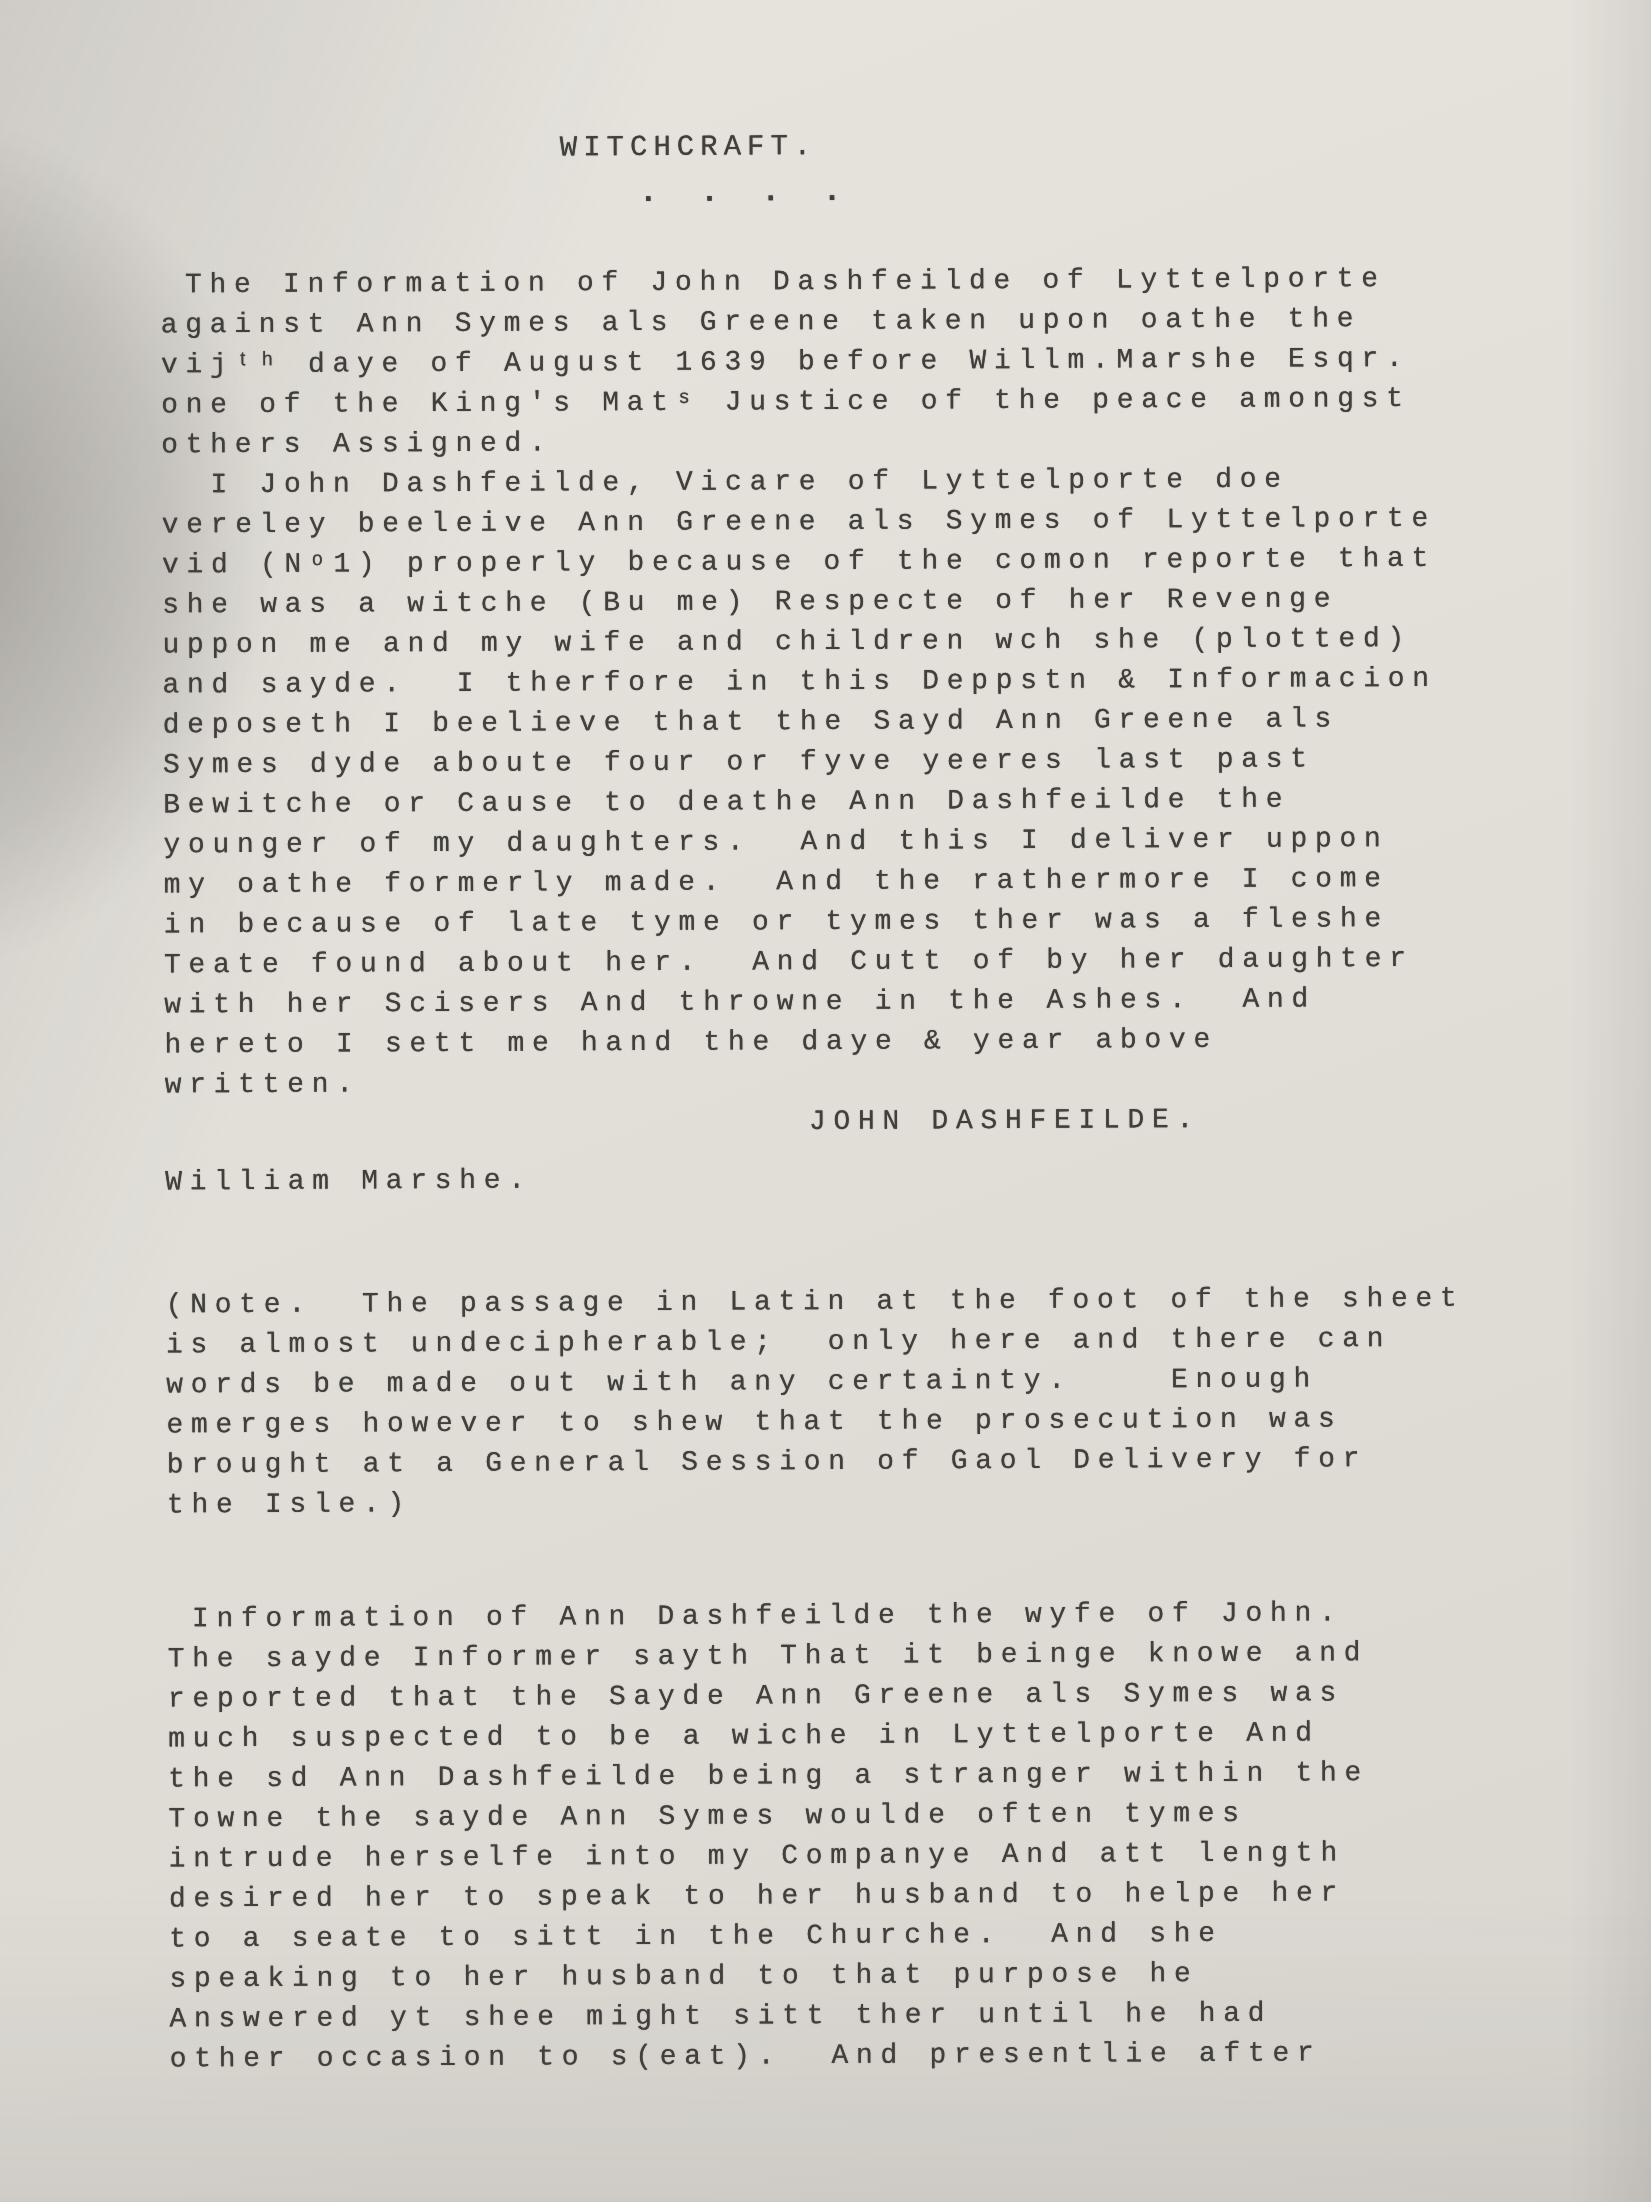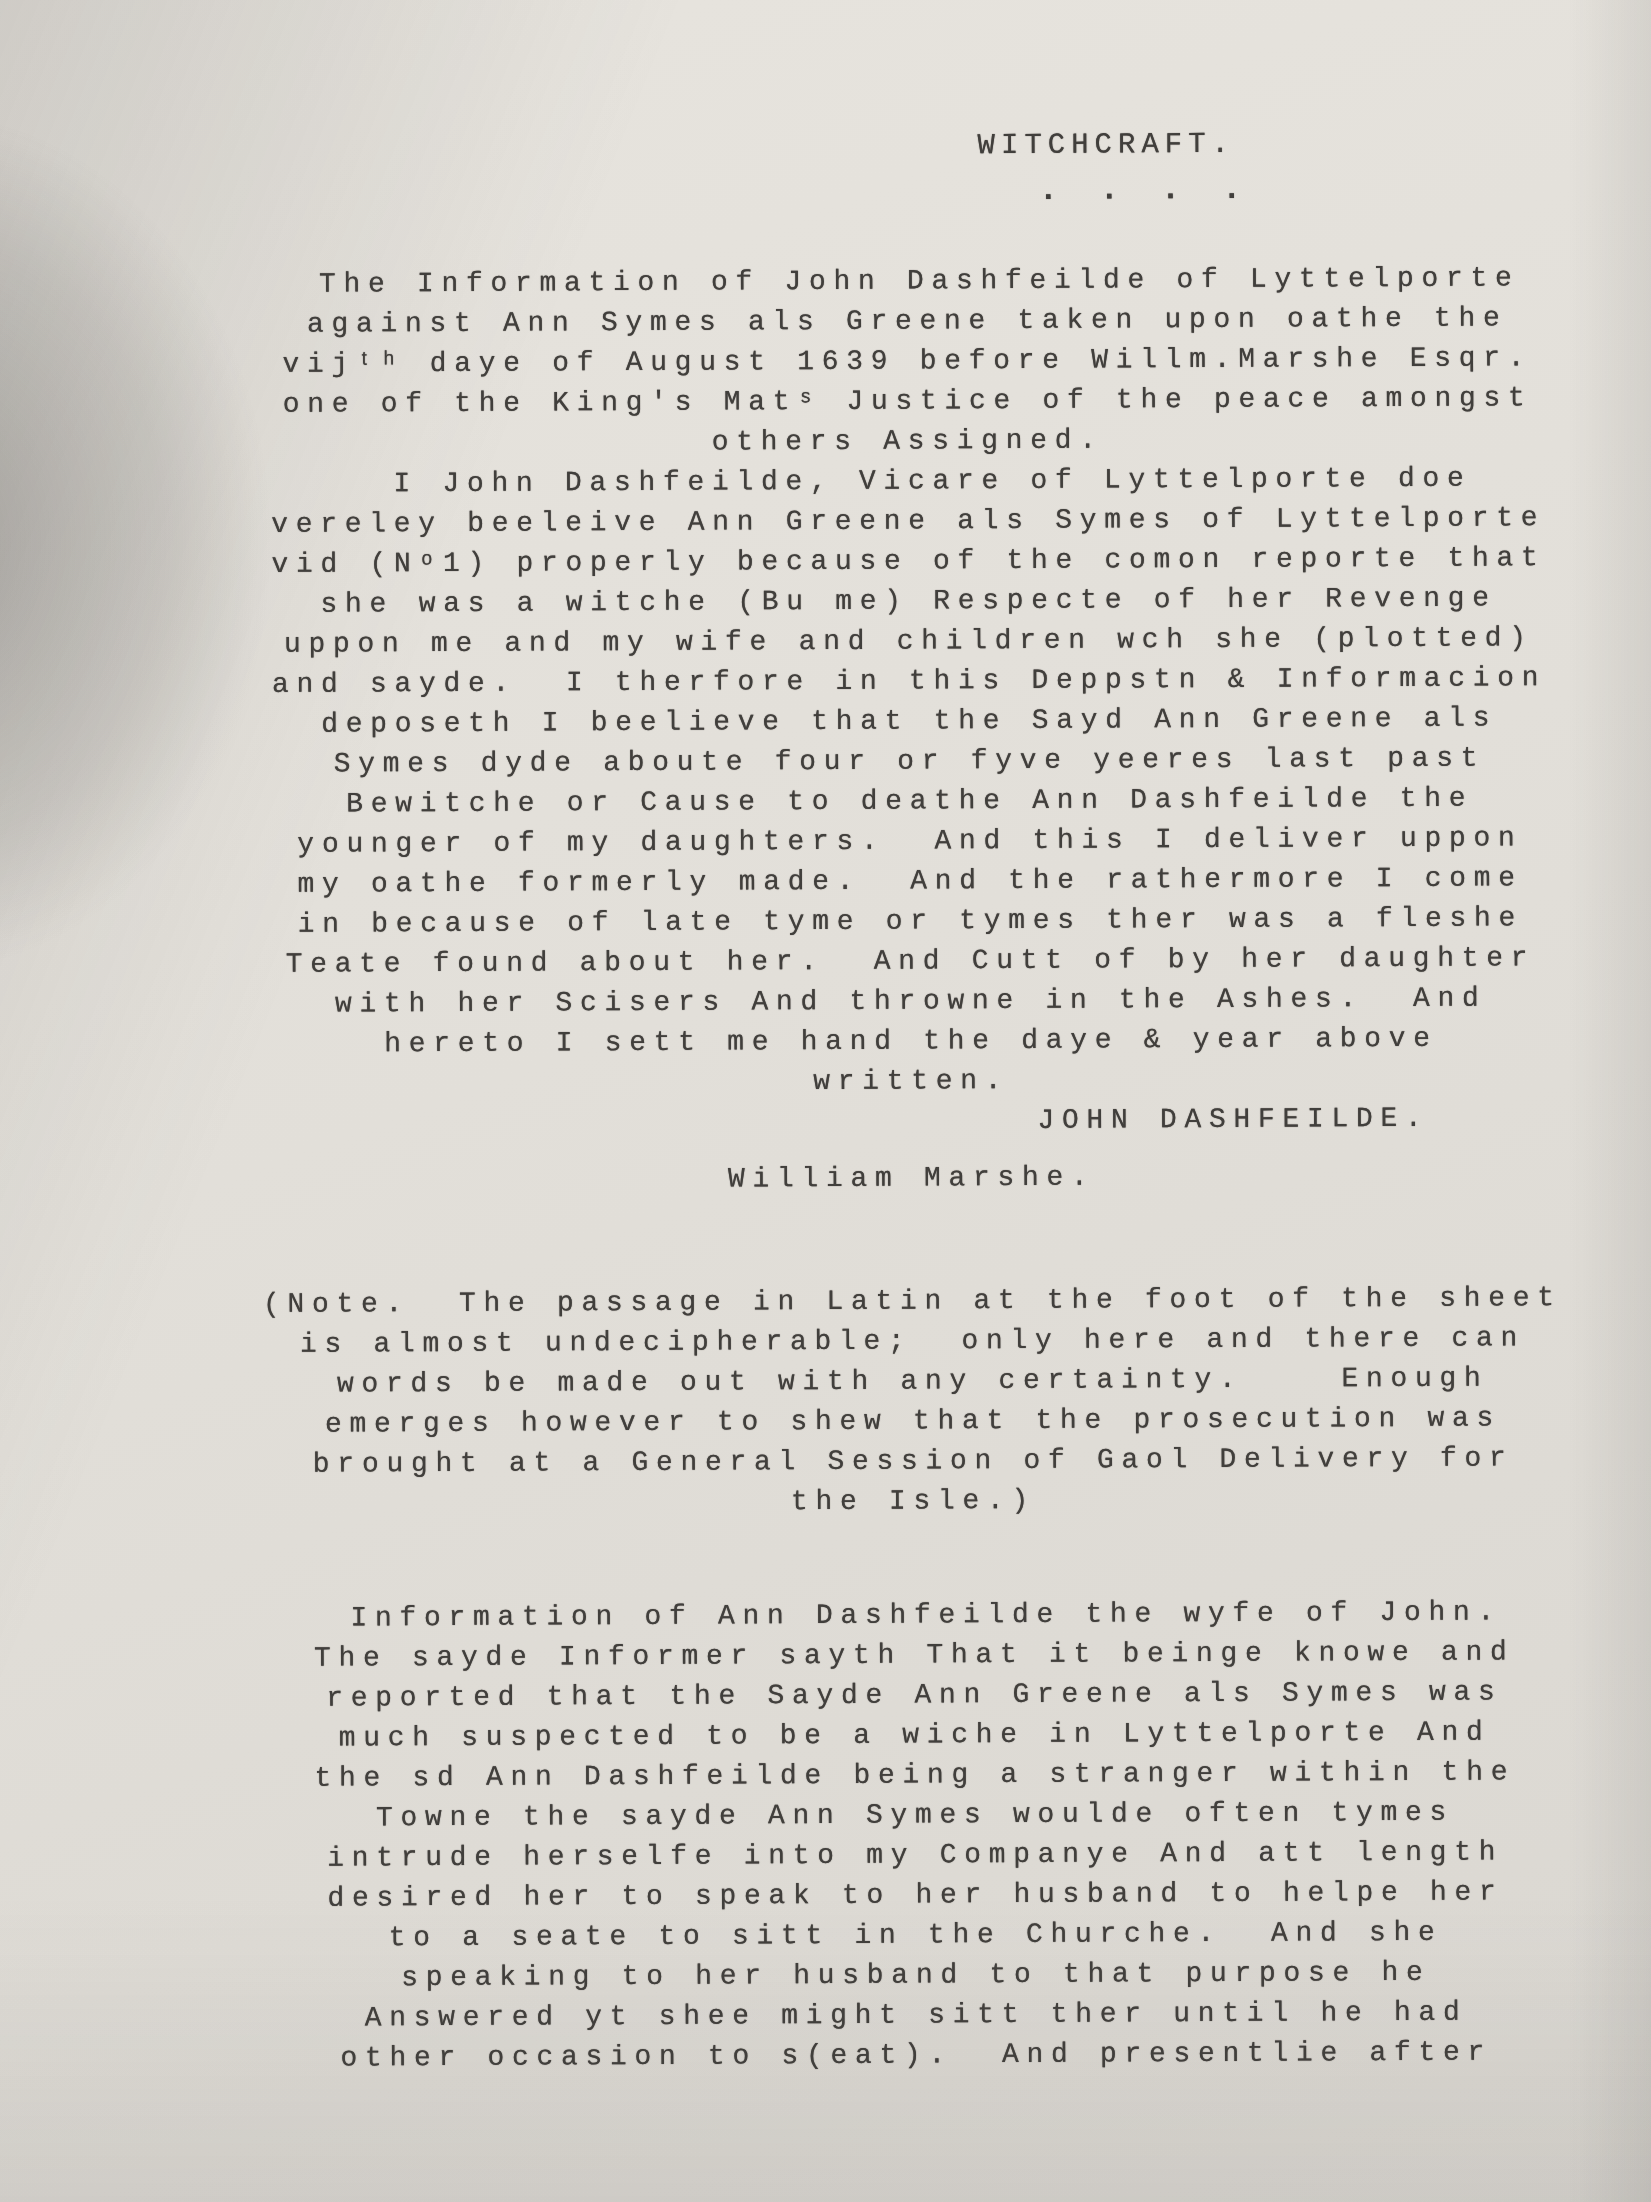--- a/index.html
+++ b/index.html
@@ -7,21 +7,21 @@
     width:1652px;height:2203px;overflow:hidden;
     background:
       radial-gradient(ellipse 447px 551px at -77px 542px, rgba(62,60,58,0.32), rgba(62,60,58,0.13) 55%, rgba(62,60,58,0) 78%),
       linear-gradient(112deg, rgba(88,86,83,0.17) 0%, rgba(88,86,83,0) 27%),
       linear-gradient(to left, rgba(70,68,66,0.10) 0%, rgba(70,68,66,0) 5%),
       linear-gradient(to bottom, rgba(70,68,66,0) 86%, rgba(70,68,66,0.09) 100%),
       linear-gradient(160deg, #e7e4de 0%, #e2dfd9 45%, #dad7d1 100%);
     font-family:"Liberation Mono","DejaVu Sans Mono",monospace;
     color:#413f3c;
   }
-  .page{width:1315px;height:2203px;position:relative;text-align:center;}
+  .page{width:1315px;height:2203px;position:relative;}
   .content{
     position:absolute;top:0;left:0;width:1652px;
     padding-top:127px;
     transform:rotate(-0.3deg);
     transform-origin:826px 0;
   }
   .line{
     white-space:pre;
     font-size:28px;
     letter-spacing:7.7px;

